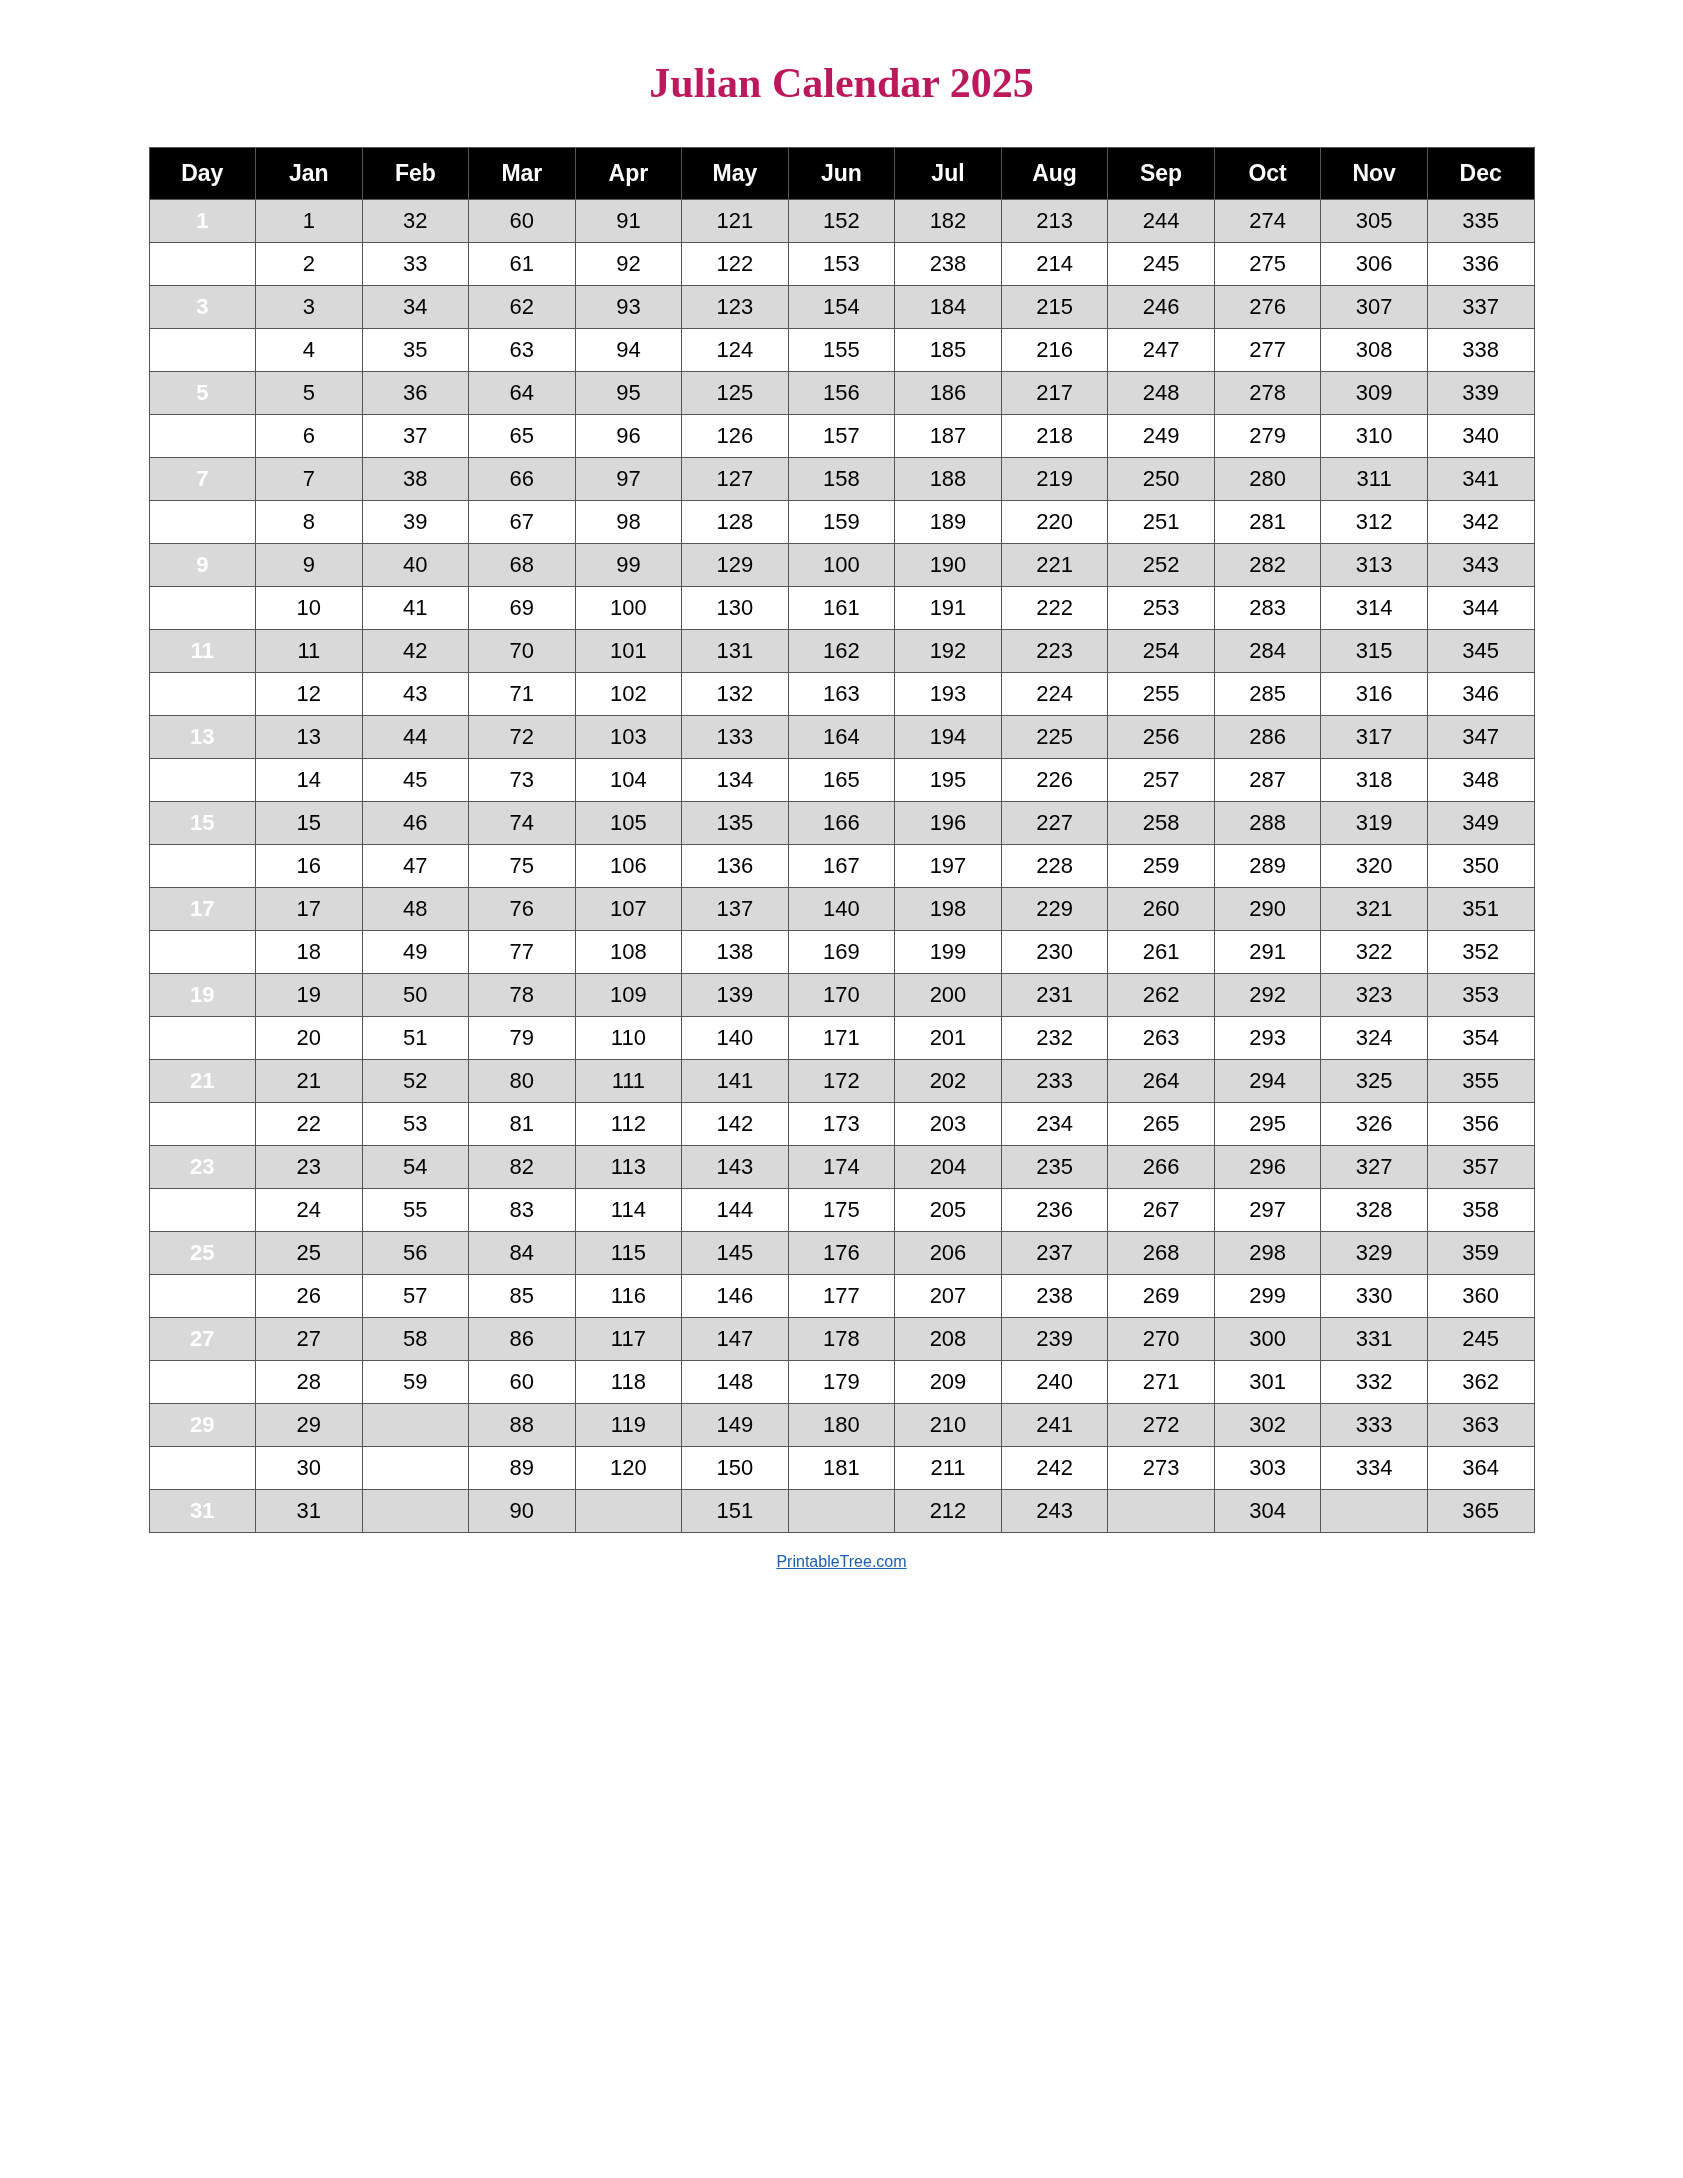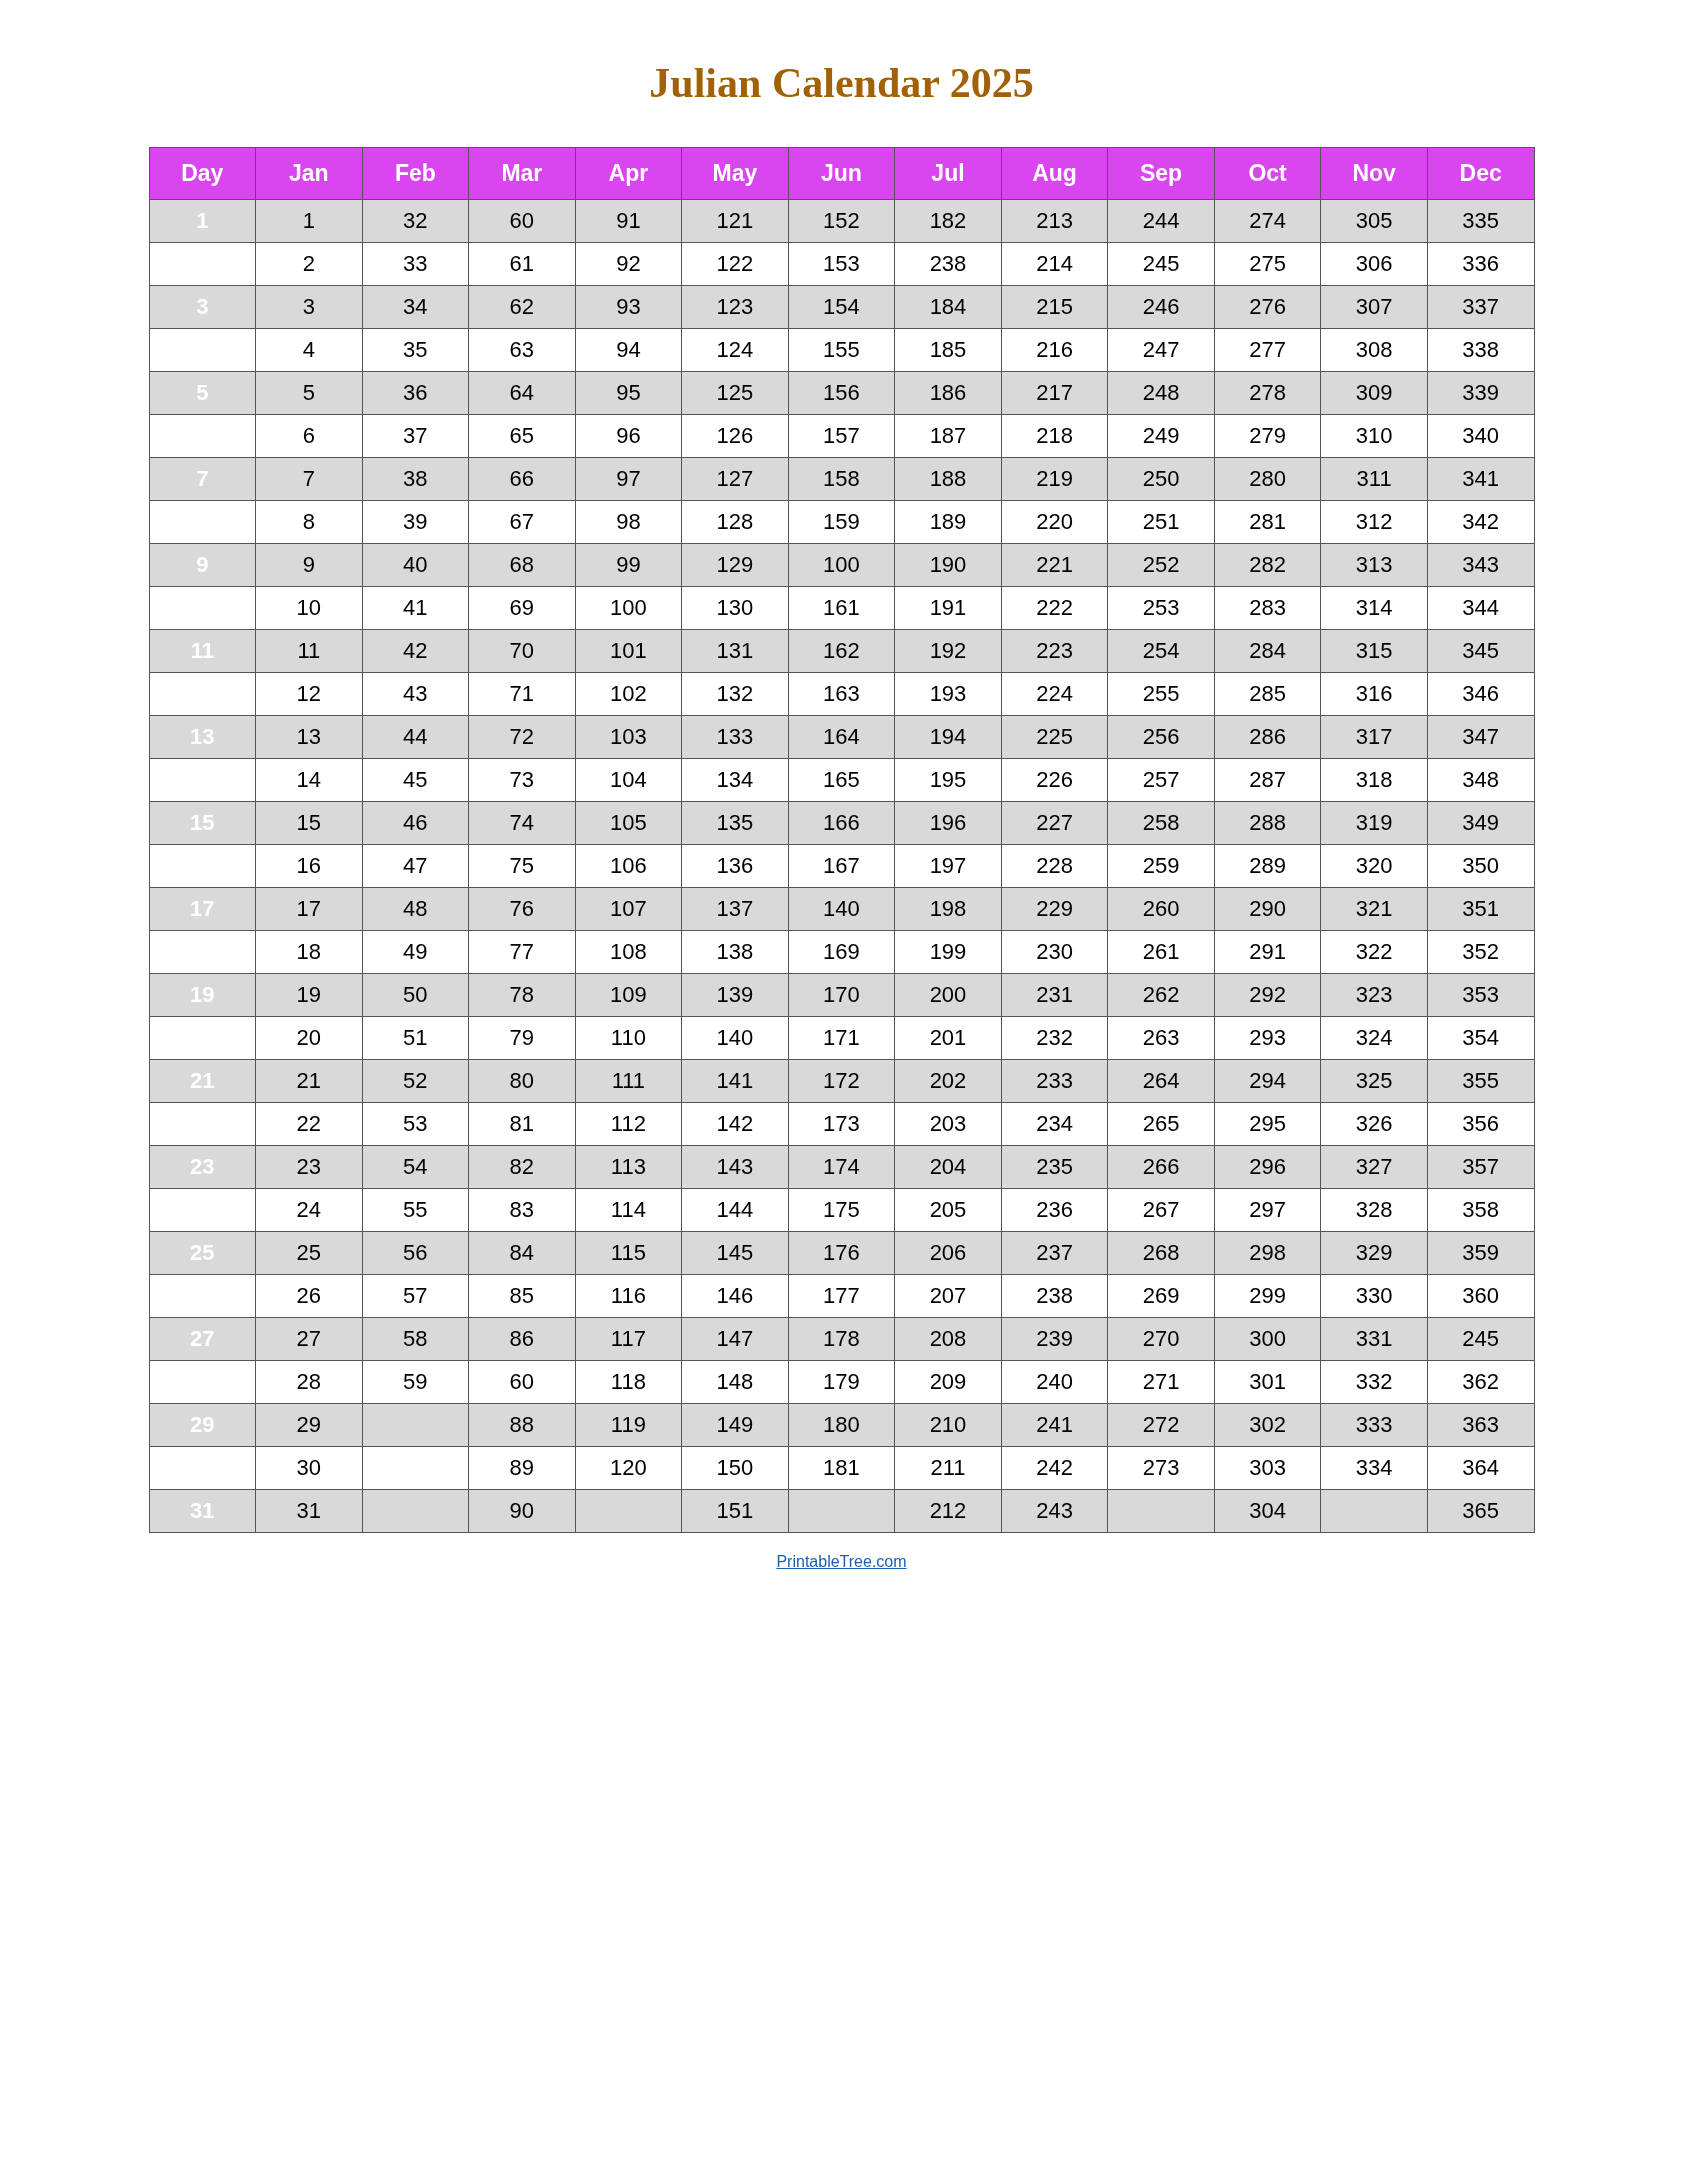--- a/index.html
+++ b/index.html
@@ -11,35 +11,35 @@
       align-items: center;
       padding: 59px 40px 40px;
       min-height: 2178px;
       width: 1683px;
     }
     h1 {
       font-family: Georgia, serif;
       font-size: 42px;
       font-weight: bold;
       margin-bottom: 40px;
-      color: #a16207;
+      color: #be185d;
     }
     table {
       border-collapse: collapse;
       width: 1386px;
     }
     th, td {
       border: 1.5px solid #555;
       text-align: center;
       padding: 8px 4px;
       font-size: 22px;
       min-width: 94px;
     }
     thead th {
-      background-color: #d946ef;
+      background-color: #000000;
       color: #ffffff;
       font-weight: bold;
       font-size: 23px;
       padding: 12px 4px;
     }
     tbody tr:nth-child(odd) td {
       background-color: #d9d9d9;
     }
     tbody tr:nth-child(even) td {
       background-color: #ffffff;

